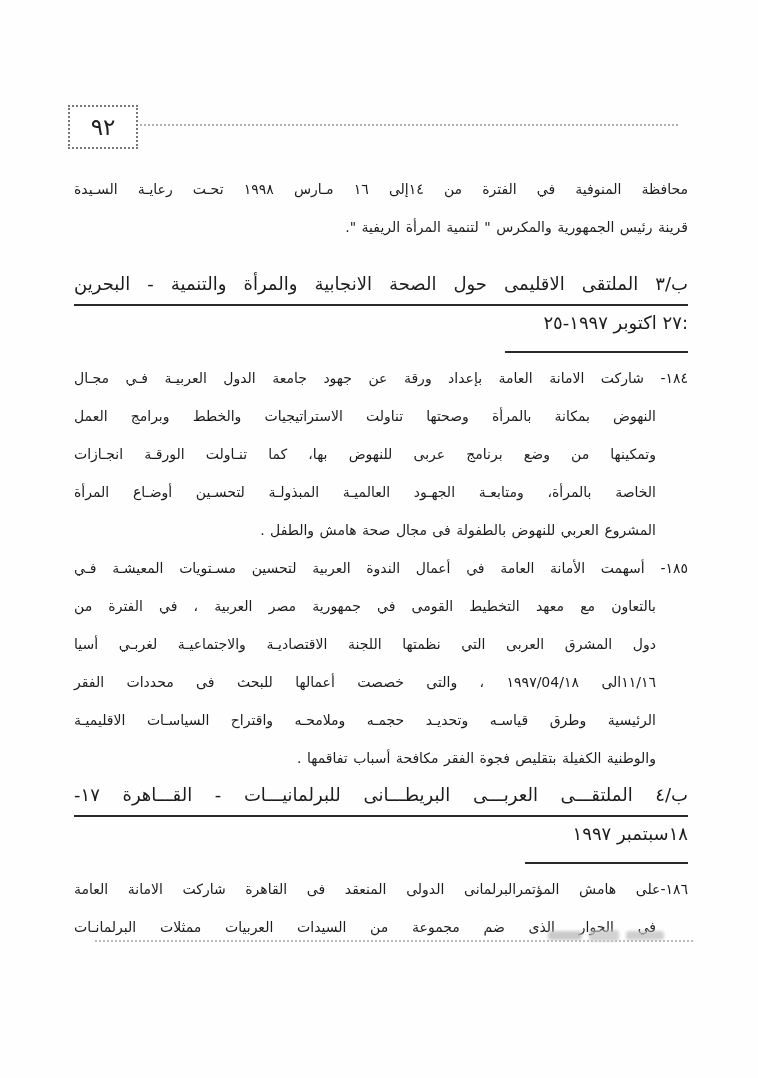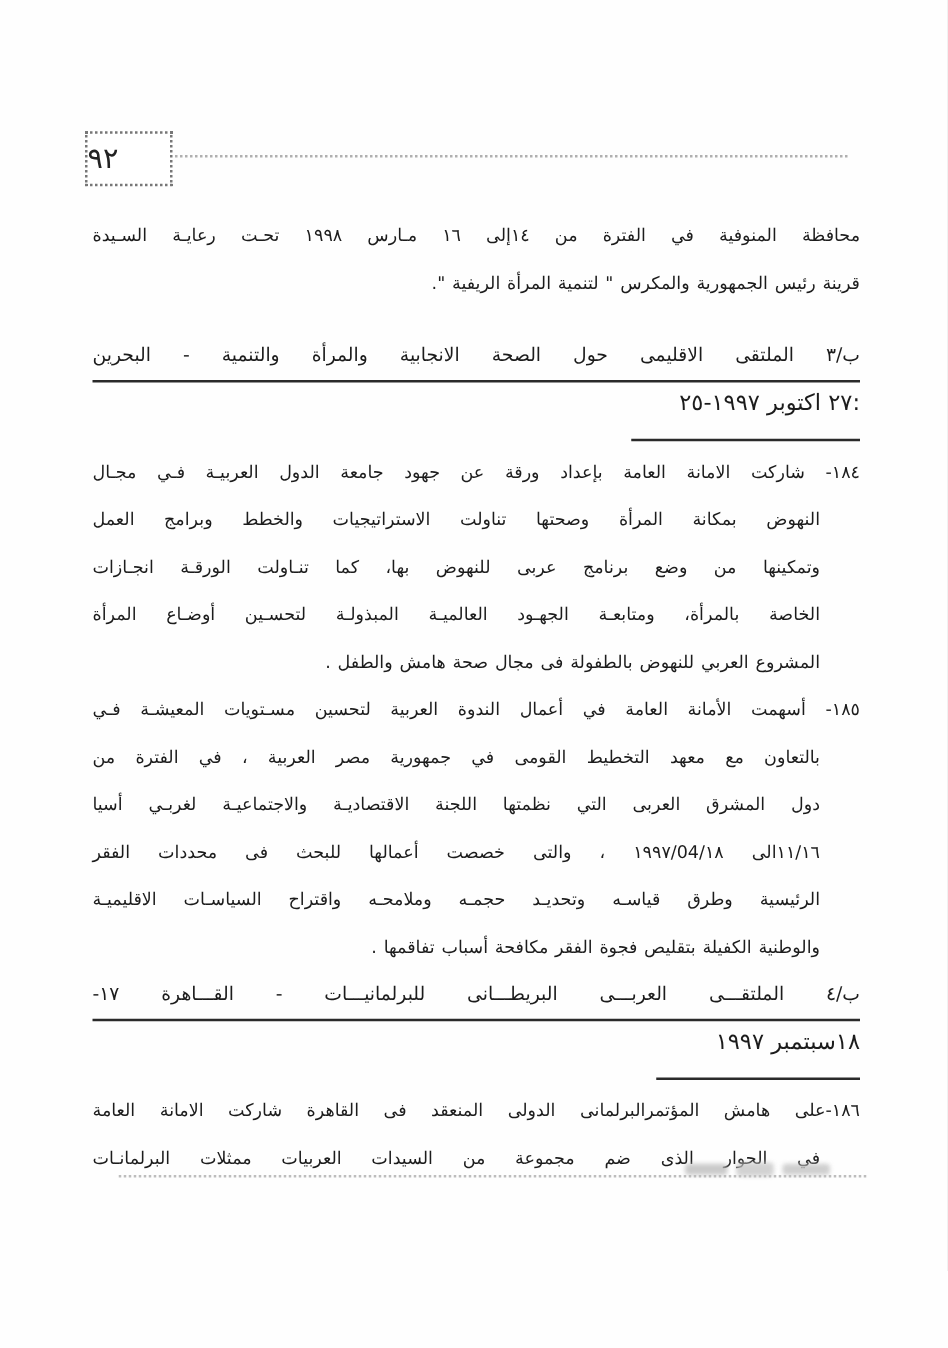--- a/index.html
+++ b/index.html
@@ -9,21 +9,21 @@
     background:#fefefe;
     font-family:"DejaVu Sans",sans-serif;
     color:#1c1c1c;
     overflow:hidden;
   }
   
   .pageno-box{
     position:absolute;left:68px;top:105px;
     width:66px;height:40px;
     border:2px dotted #777;
-    display:flex;align-items:center;justify-content:flex-start;
+    display:flex;align-items:center;justify-content:center;
     font-size:23px;color:#222;
     background:#fff;
   }
   .header-rule{
     position:absolute;left:140px;top:124px;
     width:538px;height:0;
     border-top:2px dotted #b0b0b0;
   }
   
   .content{
@@ -36,21 +36,21 @@
     text-align:justify;
     text-align-last:justify;
     word-spacing:1px;
   }
   .ln.end{text-align:right;text-align-last:right;}
   .ln.ind{padding-right:32px;}
   .gap-sm{height:24px;}
   .gap-xs{height:4px;}
   
   .h1line{
-    font-size:15px;line-height:28px;
+    font-size:18px;line-height:28px;
     text-align:justify;text-align-last:justify;
     border-bottom:2px solid #2a2a2a;
     padding-bottom:6px;margin-bottom:4px;
   }
   .h2wrap{text-align:right;line-height:26px;margin-bottom:6px;}
   .h2date{
     display:inline-block;
     font-size:18px;
     border-bottom:2px solid #2a2a2a;
     padding-bottom:15px;
@@ -94,21 +94,21 @@
 
     <div class="gap-sm"></div>
 
     <div class="h1line">ب/٣ الملتقى الاقليمى حول الصحة الانجابية والمرأة والتنمية - البحرين</div>
     <div class="h2wrap">
       <span class="h2date h2off-b3" dir="ltr">٢٥‎-‎٢٧ اكتوبر ١٩٩٧:</span>
     </div>
 
     <div>
       <div class="ln">١٨٤- شاركت الامانة العامة بإعداد ورقة عن جهود جامعة الدول العربيـة فـي مجـال</div>
-      <div class="ln ind">النهوض بمكانة المرأة وصحتها تناولت الاستراتيجيات والخطط وبرامج العمل</div>
+      <div class="ln ind">النهوض بمكانة بالمرأة وصحتها تناولت الاستراتيجيات والخطط وبرامج العمل</div>
       <div class="ln ind">وتمكينها من وضع برنامج عربى للنهوض بها، كما تنـاولت الورقـة انجـازات</div>
       <div class="ln ind">الخاصة بالمرأة، ومتابعـة الجهـود العالميـة المبذولـة لتحسـين أوضـاع المرأة</div>
       <div class="ln end ind">المشروع العربي للنهوض بالطفولة فى مجال صحة هامش والطفل .</div>
     </div>
 
     <div>
       <div class="ln">١٨٥- أسهمت الأمانة العامة في أعمال الندوة العربية لتحسين مسـتويات المعيشـة فـي</div>
       <div class="ln ind">بالتعاون مع معهد التخطيط القومى في جمهورية مصر العربية ، في الفترة من</div>
       <div class="ln ind">دول المشرق العربى التي نظمتها اللجنة الاقتصاديـة والاجتماعيـة لغربـي أسيا</div>
       <div class="ln ind">١١/١٦الى ١٩٩٧/04/١٨ ، والتى خصصت أعمالها للبحث فى محددات الفقر</div>

